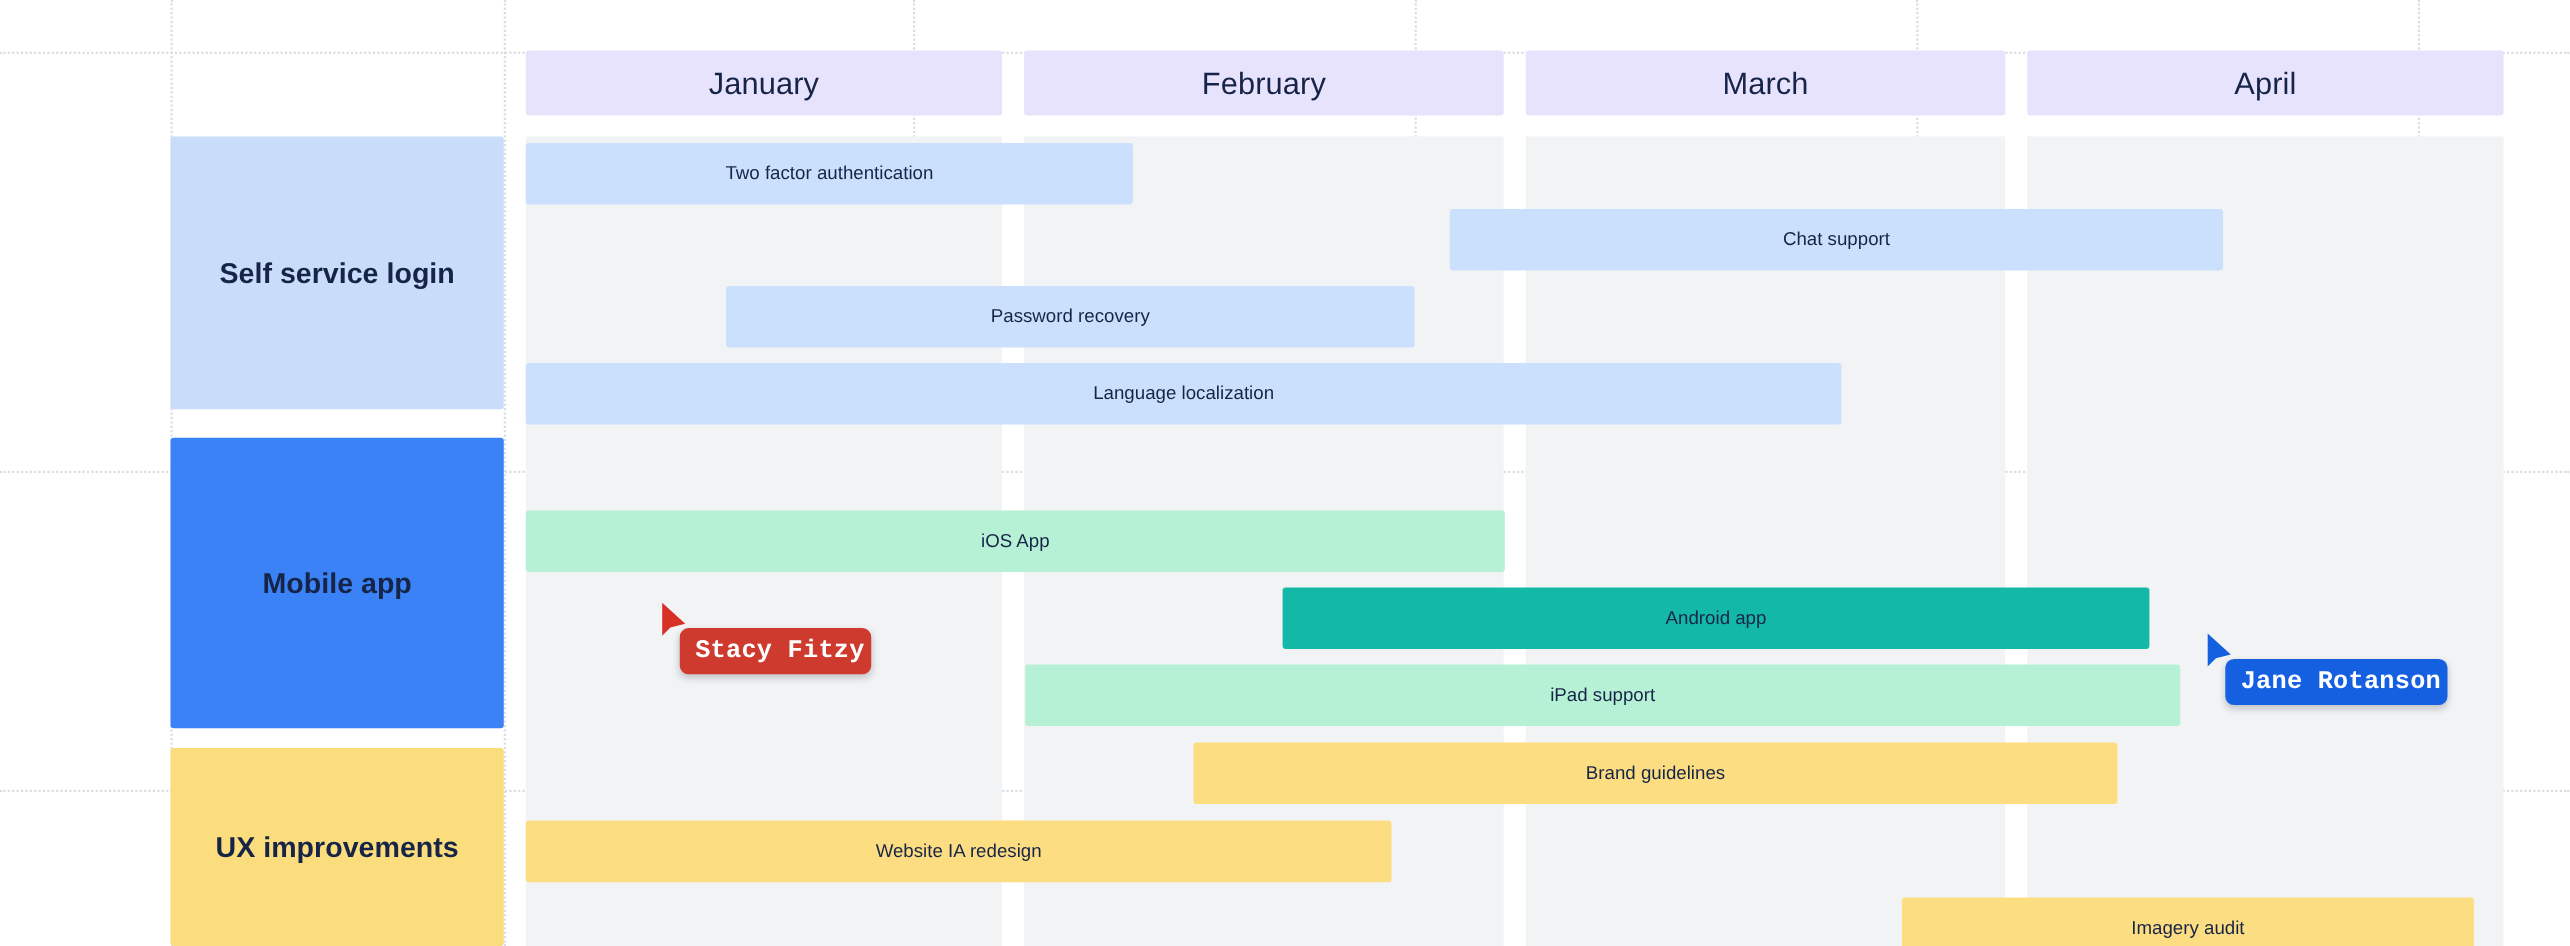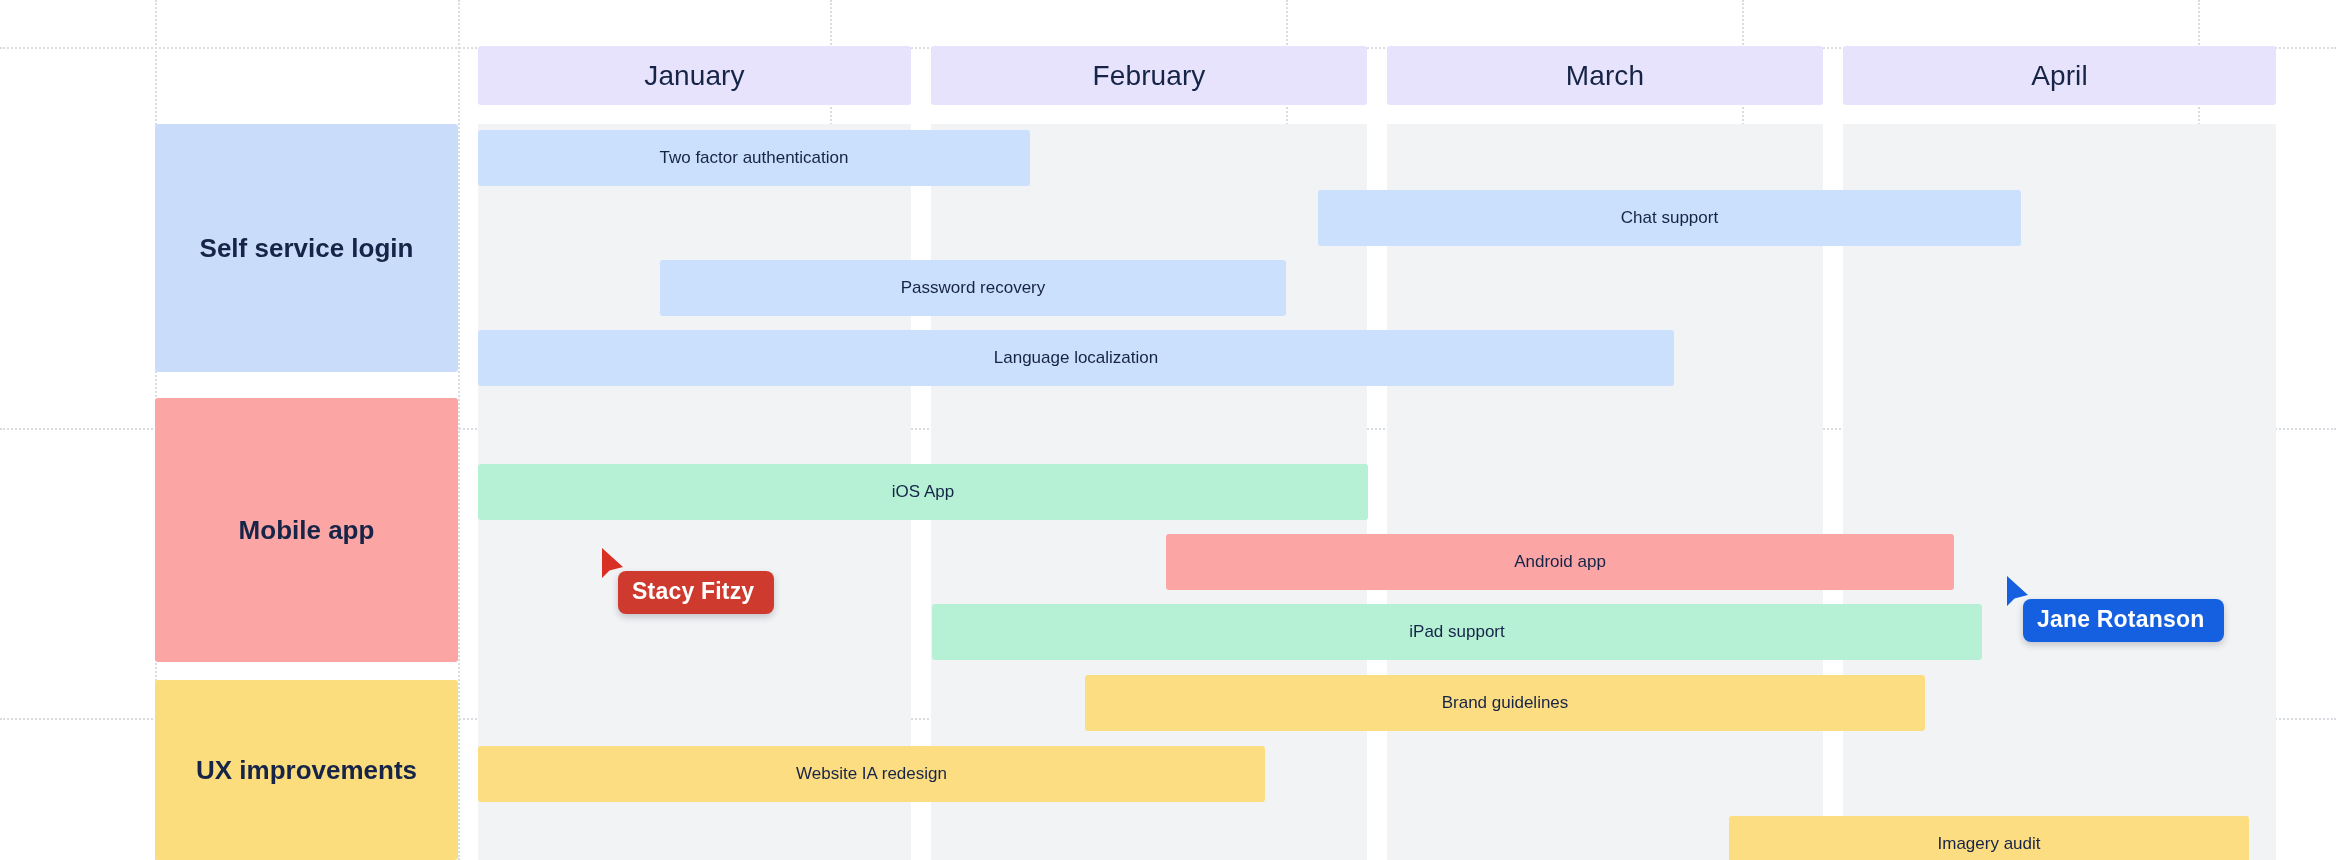--- a/index.html
+++ b/index.html
@@ -120,23 +120,24 @@
     left: 0;
     top: 0;
     width: 30px;
     height: 36px;
   }
   .cursor-chip {
     position: absolute;
     left: 18px;
     top: 24px;
     border-radius: 8px;
-    padding: 7px 20px 9px 14px;
+    padding: 7px 6px 9px 14px;
     white-space: nowrap;
     box-shadow: 0 3px 7px rgba(16,24,40,0.22);
+    font-family: Liberation Mono, monospace;
   }
   .cursor-chip span {
     font-size: 23px;
     font-weight: 700;
     color: #ffffff;
     letter-spacing: 0.2px;
   }
 </style>
 </head>
 <body>
@@ -174,21 +175,21 @@
       </div>
       <div class="month-header" style="left: 1843px; width: 433px; background: rgb(232, 227, 253);">
         <span>April</span>
       </div>
     </div>
 
   <div id="group-blocks">
       <div class="group-block" style="top: 124px; height: 248px; background: rgb(201, 221, 251);">
         <span>Self service login</span>
       </div>
-      <div class="group-block" style="top: 398px; height: 264px; background: #fca5a5;">
+      <div class="group-block" style="top: 398px; height: 264px; background: #3b82f6;">
         <span>Mobile app</span>
       </div>
       <div class="group-block" style="top: 680px; height: 180px; background: rgb(252, 221, 125);">
         <span>UX improvements</span>
       </div>
     </div>
 
   <div id="task-bars">
       <div class="task-bar" style="left: 478px; width: 552px; top: 130px; background: rgb(203, 224, 253);">
         <span>Two factor authentication</span>
@@ -198,21 +199,21 @@
       </div>
       <div class="task-bar" style="left: 660px; width: 626px; top: 260px; background: rgb(203, 224, 253);">
         <span>Password recovery</span>
       </div>
       <div class="task-bar" style="left: 478px; width: 1196px; top: 330px; background: rgb(203, 224, 253);">
         <span>Language localization</span>
       </div>
       <div class="task-bar" style="left: 478px; width: 890px; top: 464px; background: rgb(182, 241, 214);">
         <span>iOS App</span>
       </div>
-      <div class="task-bar" style="left: 1166px; width: 788px; top: 534px; background: #fca5a5;">
+      <div class="task-bar" style="left: 1166px; width: 788px; top: 534px; background: #14b8a6;">
         <span>Android app</span>
       </div>
       <div class="task-bar" style="left: 932px; width: 1050px; top: 604px; background: rgb(182, 241, 214);">
         <span>iPad support</span>
       </div>
       <div class="task-bar" style="left: 1085px; width: 840px; top: 675px; background: rgb(253, 221, 130);">
         <span>Brand guidelines</span>
       </div>
       <div class="task-bar" style="left: 478px; width: 787px; top: 746px; background: rgb(253, 221, 130);">
         <span>Website IA redesign</span>

